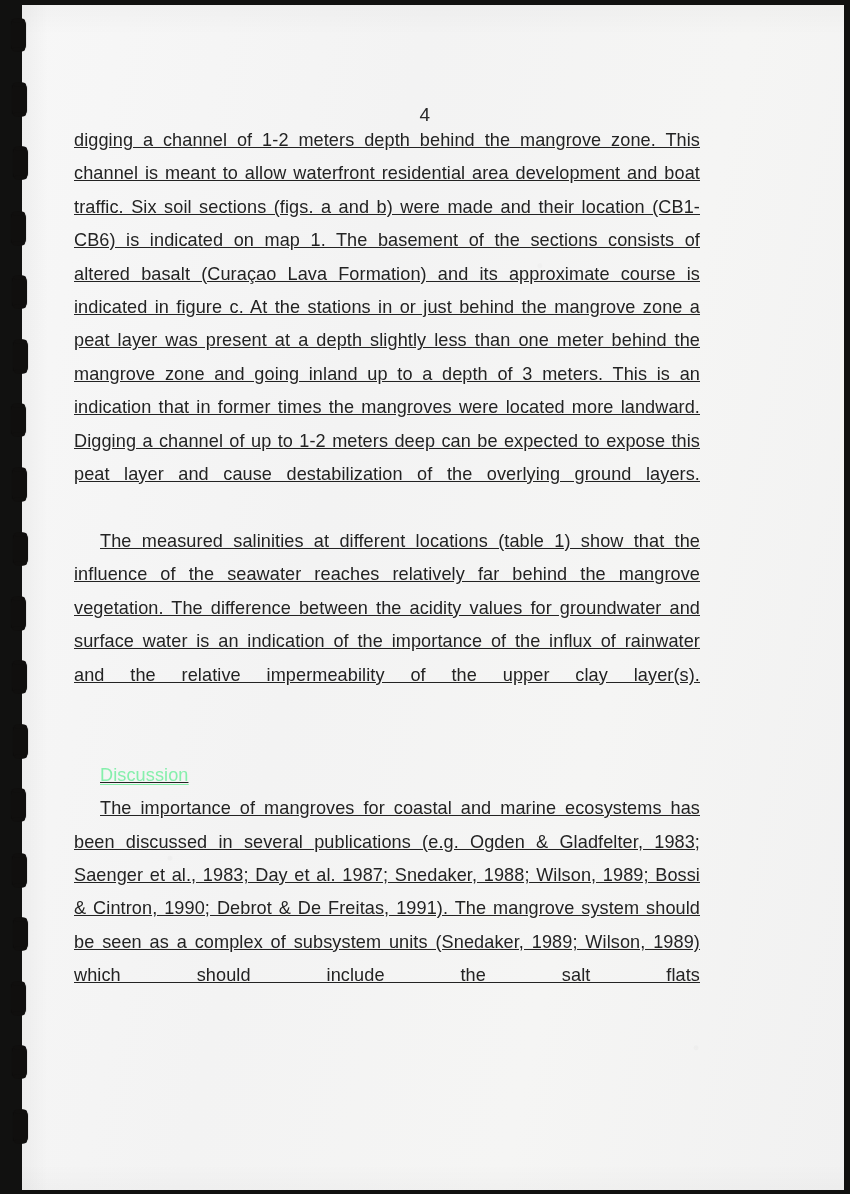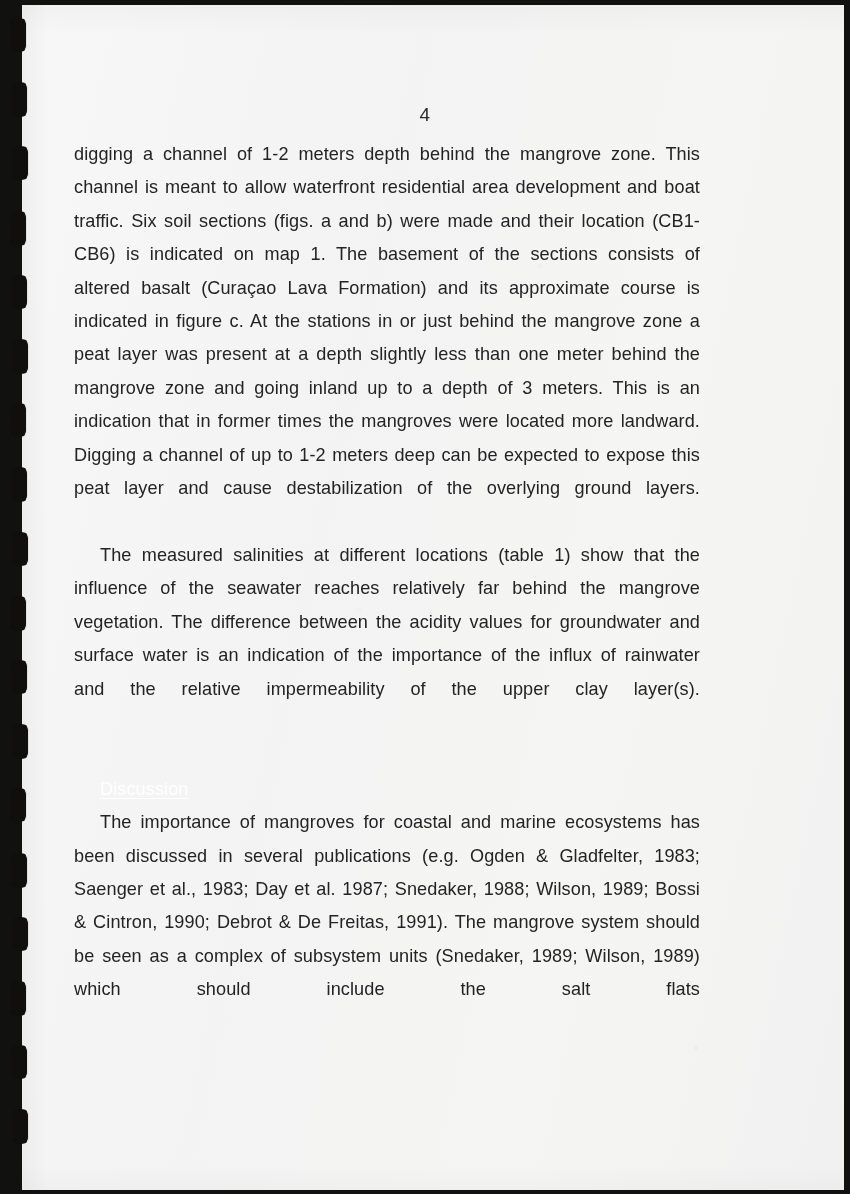--- a/index.html
+++ b/index.html
@@ -83,29 +83,30 @@
     top: 104px;
     text-align: center;
     font-size: 19px;
     color: #2a2a2a;
     letter-spacing: 0.5px;
   }
 
   .text-column {
     position: absolute;
     left: 74px;
-    top: 138px;
+    top: 124px;
     width: 626px;
     color: #232323;
     font-size: 18.1px;
     line-height: 33.4px;
     text-align: justify;
     text-justify: inter-word;
     letter-spacing: 0.1px;
     word-spacing: 0.6px;
+    text-decoration: underline;
   }
 
   .para {
     margin: 0;
     text-align: justify;
   }
   .para.indented { text-indent: 26px; }
 
   
   .para::after {
@@ -113,21 +114,21 @@
     display: inline-block;
     width: 100%;
   }
 
   .section-heading {
     margin: 0;
     padding-left: 26px;
     font-size: 18.1px;
     font-weight: normal;
     line-height: 33.4px;
-    color: #ffffff;
+    color: #86efac;
     text-decoration: underline;
     text-underline-offset: 3px;
     display: block;
   }
   .section-heading .heading-text {
     text-decoration: underline;
     text-underline-offset: 3px;
   }
 
   .spacer-line { height: 33.4px; }

